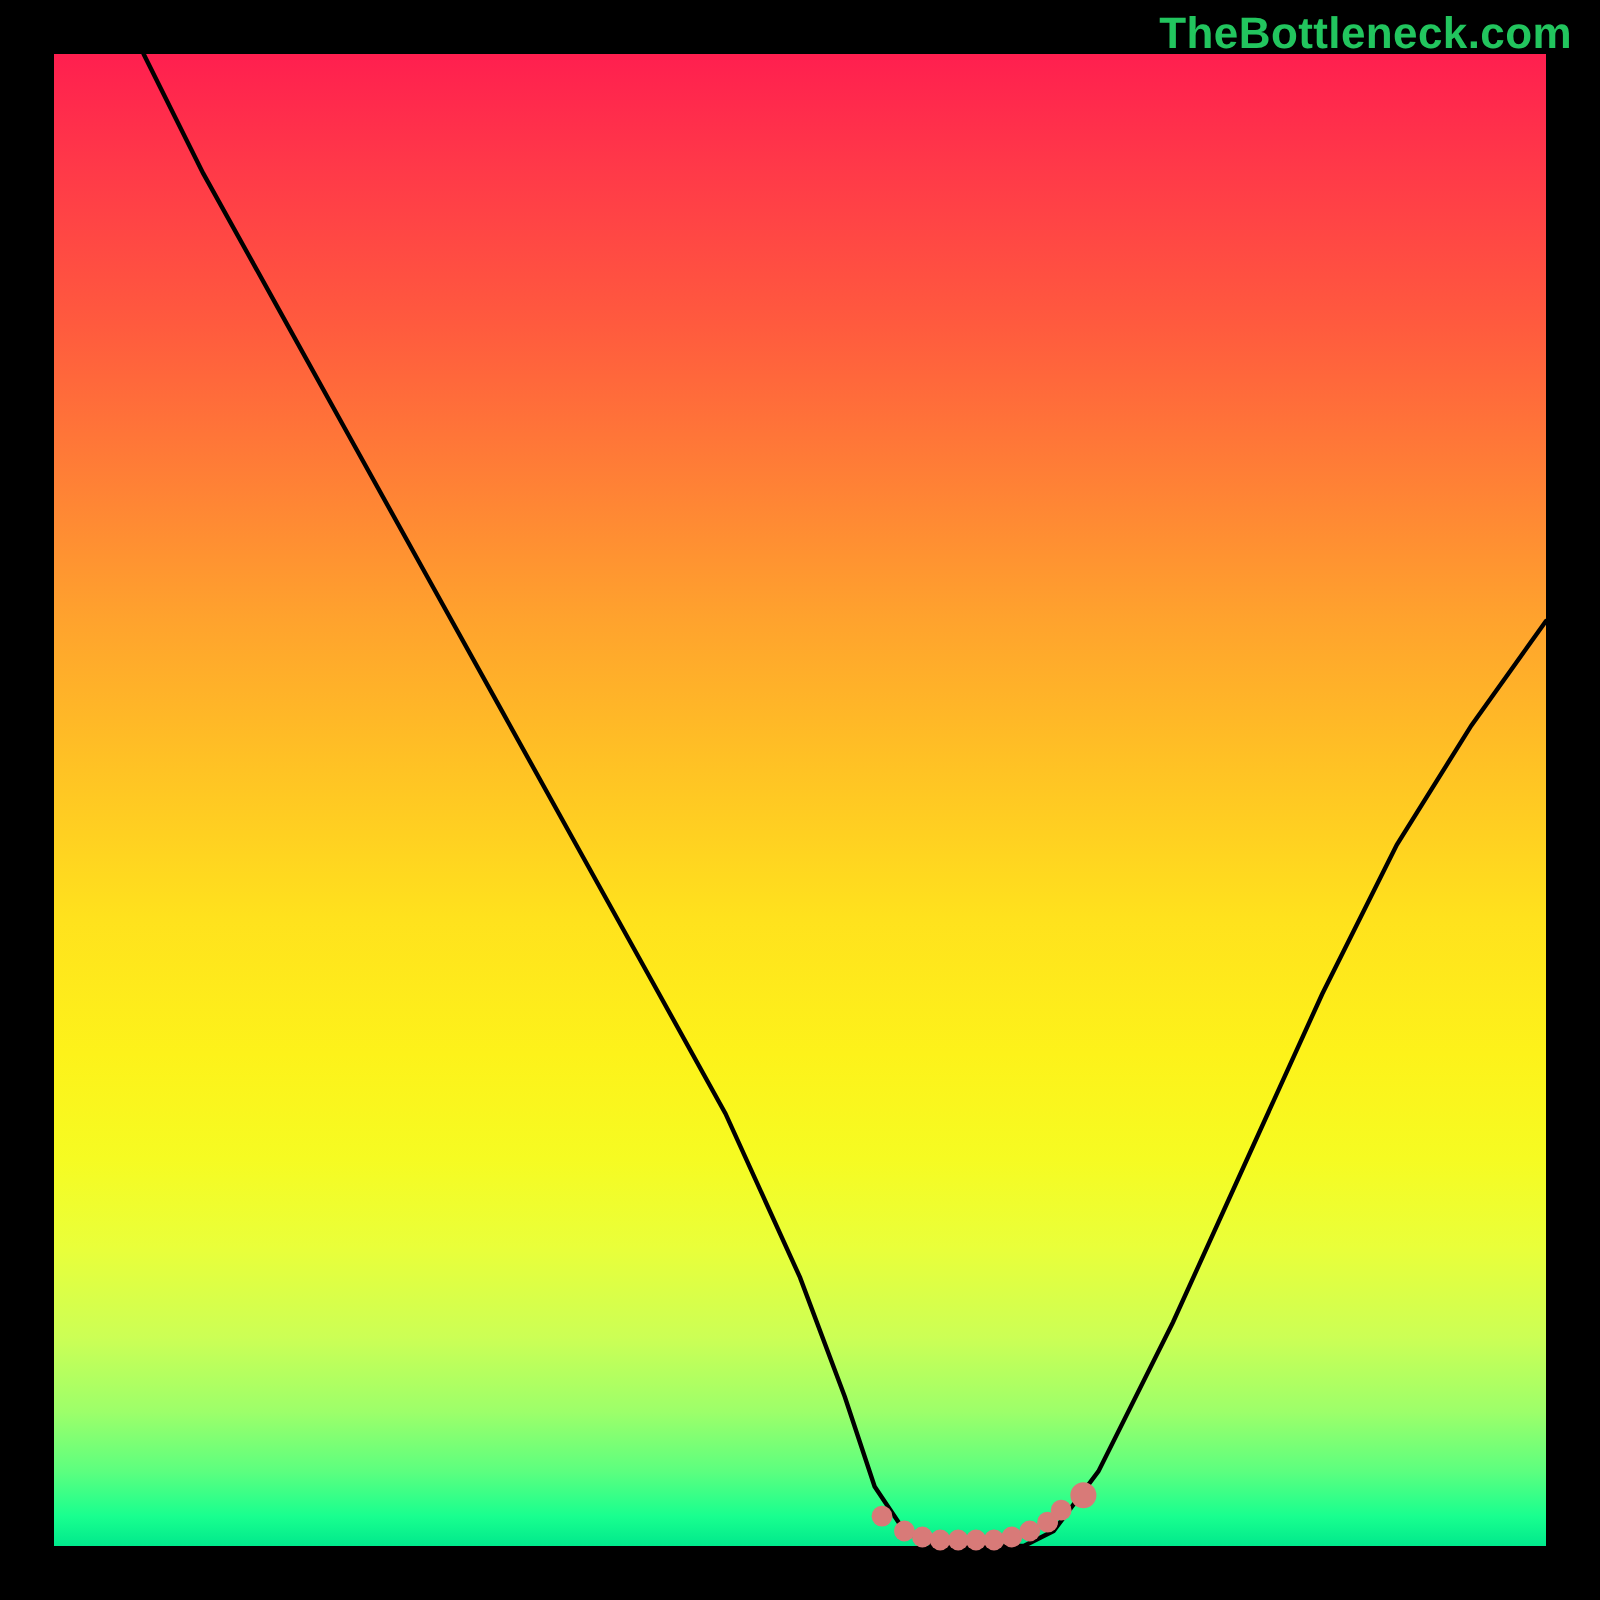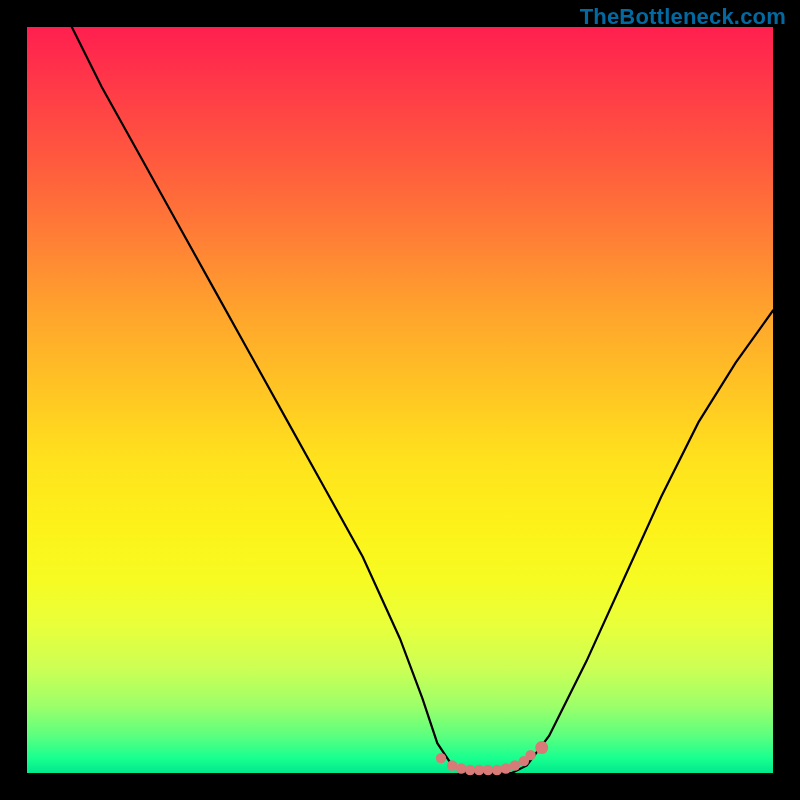--- a/index.html
+++ b/index.html
@@ -10,21 +10,21 @@
     background: #000;
     font-family: Arial, Helvetica, sans-serif;
     position: relative;
   }
   .watermark {
     position: absolute;
     top: 4px;
     right: 14px;
     font-size: 22px;
     font-weight: 600;
-    color: #0369a1;
+    color: #22c55e;
     letter-spacing: 0.2px;
     z-index: 10;
   }
   .frame {
     position: absolute;
     left: 27px;
     top: 27px;
     width: 746px;
     height: 746px;
     background: #000;

